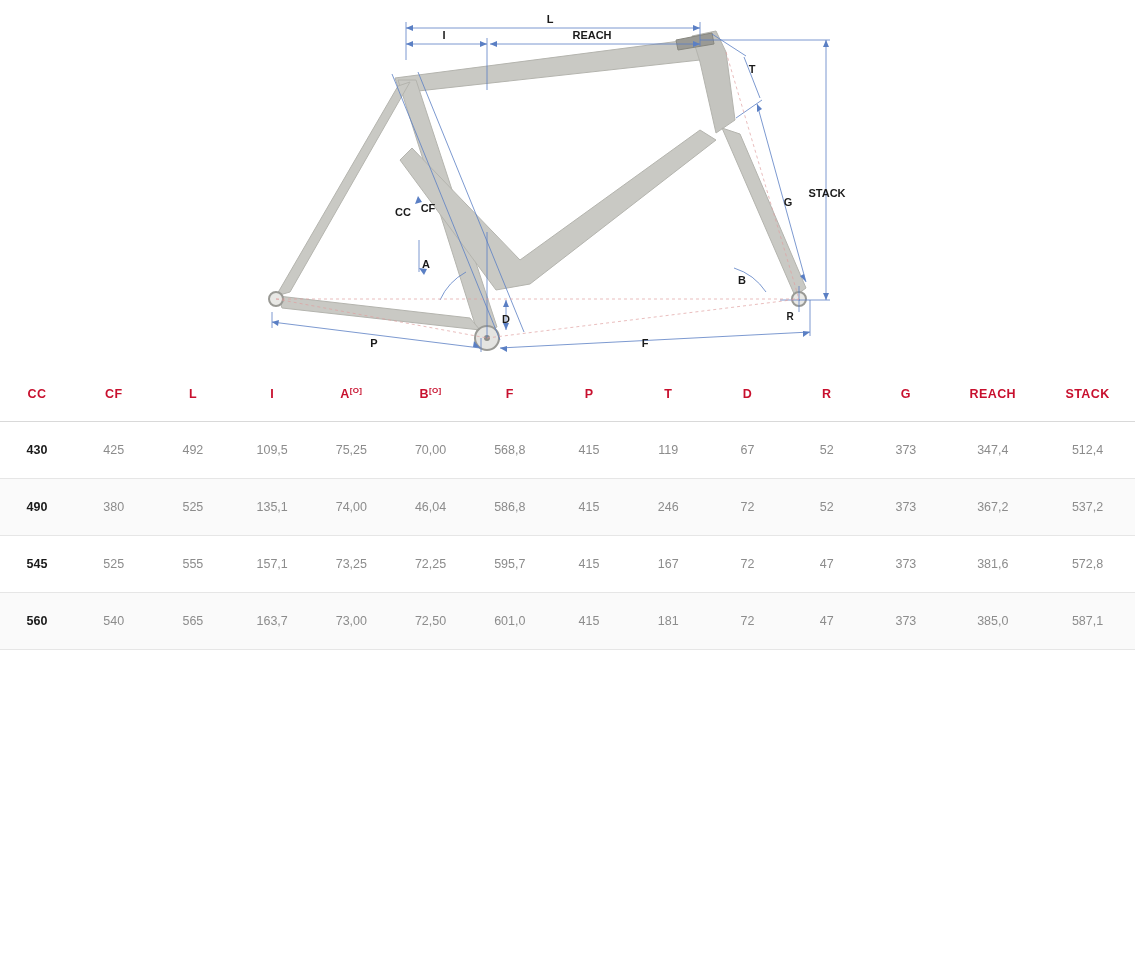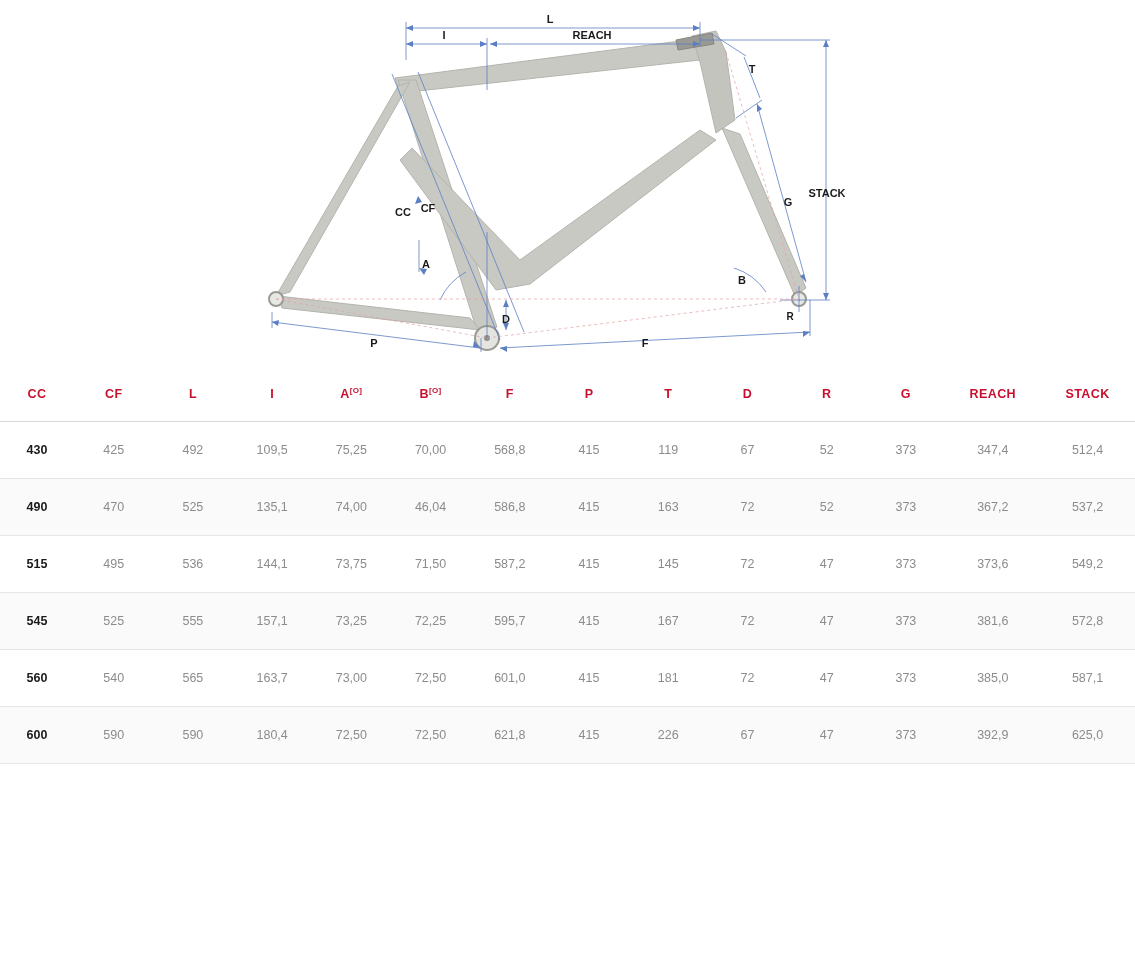--- a/index.html
+++ b/index.html
@@ -235,49 +235,33 @@
         <td>415</td>
         <td>119</td>
         <td>67</td>
         <td>52</td>
         <td>373</td>
         <td>347,4</td>
         <td>512,4</td>
       </tr>
       <tr>
         <td class="size-cell">490</td>
-        <td>470</td>
+        <td>380</td>
         <td>525</td>
         <td>135,1</td>
         <td>74,00</td>
         <td>46,04</td>
         <td>586,8</td>
         <td>415</td>
-        <td>163</td>
+        <td>246</td>
         <td>72</td>
         <td>52</td>
         <td>373</td>
         <td>367,2</td>
         <td>537,2</td>
-      </tr>
-      <tr>
-        <td class="size-cell">515</td>
-        <td>495</td>
-        <td>536</td>
-        <td>144,1</td>
-        <td>73,75</td>
-        <td>71,50</td>
-        <td>587,2</td>
-        <td>415</td>
-        <td>145</td>
-        <td>72</td>
-        <td>47</td>
-        <td>373</td>
-        <td>373,6</td>
-        <td>549,2</td>
       </tr>
       <tr>
         <td class="size-cell">545</td>
         <td>525</td>
         <td>555</td>
         <td>157,1</td>
         <td>73,25</td>
         <td>72,25</td>
         <td>595,7</td>
         <td>415</td>
@@ -297,32 +281,16 @@
         <td>72,50</td>
         <td>601,0</td>
         <td>415</td>
         <td>181</td>
         <td>72</td>
         <td>47</td>
         <td>373</td>
         <td>385,0</td>
         <td>587,1</td>
       </tr>
-      <tr>
-        <td class="size-cell">600</td>
-        <td>590</td>
-        <td>590</td>
-        <td>180,4</td>
-        <td>72,50</td>
-        <td>72,50</td>
-        <td>621,8</td>
-        <td>415</td>
-        <td>226</td>
-        <td>67</td>
-        <td>47</td>
-        <td>373</td>
-        <td>392,9</td>
-        <td>625,0</td>
-      </tr>
     </tbody>
   </table>
 
 </div>
 
 </body></html>

